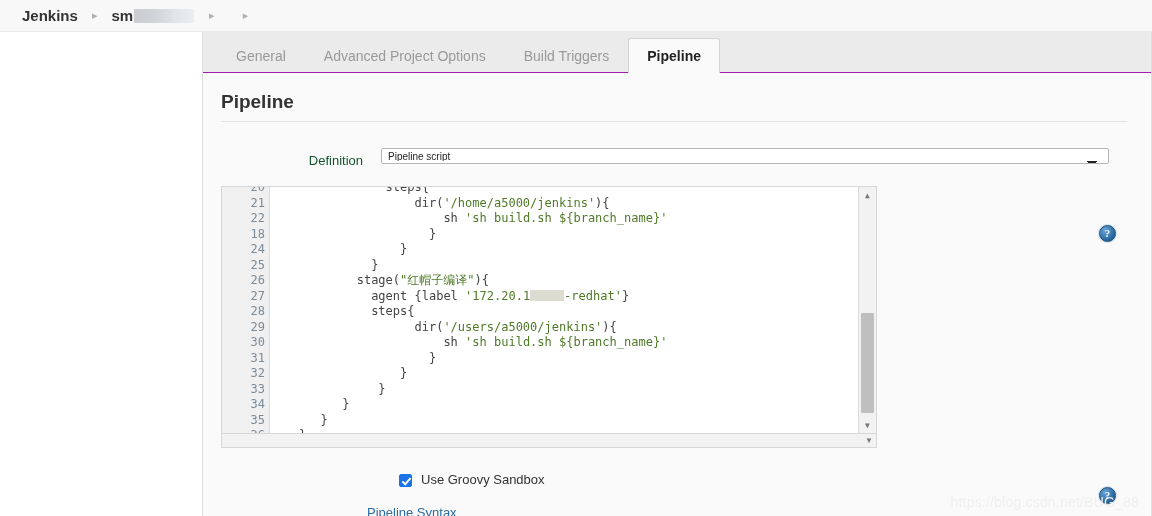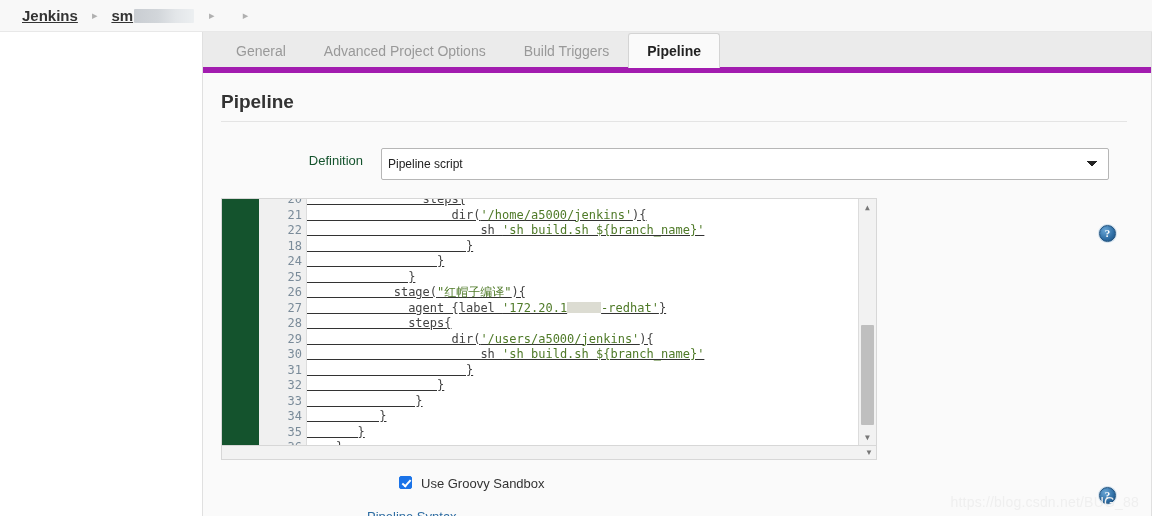--- a/index.html
+++ b/index.html
@@ -27,21 +27,20 @@
     padding-left: 22px;
     box-sizing: border-box;
   }
   .crumb {
     font-size: 15px;
     font-weight: bold;
     color: #333;
     white-space: nowrap;
     display: flex;
     align-items: center;
-    text-decoration: underline;
   }
   .crumb-sep {
     color: #b0b0b0;
     font-size: 11px;
     margin: 0 14px;
     line-height: 1;
   }
   .redact {
     display: inline-block;
     height: 14px;
@@ -65,21 +64,21 @@
     flex: 1;
     position: relative;
     background: #fafafa;
     border-right: 1px solid #e0e0e0;
   }
 
   
   .tab-bar {
     height: 41px;
     background: #ebebeb;
-    border-bottom: 6px solid #a21caf;
+    border-bottom: 1px solid #a21caf;
     display: flex;
     align-items: flex-end;
     padding-left: 14px;
     box-sizing: border-box;
   }
   .tab {
     padding: 9px 18px 9px 18px;
     font-size: 14px;
     color: #999;
     border: 1px solid transparent;
@@ -132,23 +131,23 @@
   .form-label.script-label {
     padding-top: 10px;
   }
   .form-field {
     flex: 1;
     min-width: 0;
   }
 
   select.definition-select {
     width: 728px;
-    height: 32px;
+    height: 16px;
     font-family: "Liberation Sans", sans-serif;
-    font-size: 12px;
+    font-size: 10px;
     color: #222;
     padding: 2px 6px;
     border: 1px solid #b6b6b6;
     background: #ffffff;
     border-radius: 2px;
     box-sizing: border-box;
     -webkit-appearance: none;
     appearance: none;
     background-image:
       linear-gradient(45deg, transparent 50%, #222 50%),
@@ -169,21 +168,20 @@
     position: relative;
     width: 656px;
     height: 248px;
     background: #14532d;
     border: 1px solid #d7d7d7;
     box-sizing: border-box;
     overflow: hidden;
     display: flex;
     font-family: "DejaVu Sans Mono", "Liberation Mono", monospace;
     font-size: 12px;
-    padding-left: 37px;
   }
   .gutter {
     width: 48px;
     background: #f0f0f0;
     border-right: 1px solid #dcdcdc;
     flex-shrink: 0;
     padding-top: 0;
     box-sizing: border-box;
   }
   .gutter-line {
@@ -202,21 +200,20 @@
     top: 0;
     color: #7a8b99;
     font-size: 8px;
     line-height: 15.5px;
   }
   .code-area {
     flex: 1;
     position: relative;
     overflow: hidden;
     background: #ffffff;
-    text-decoration: underline;
   }
   .code-line {
     height: 15.5px;
     line-height: 15.5px;
     white-space: pre;
     color: #444;
     font-size: 12px;
     position: relative;
   }
   .str { color: #4f7a28; }
@@ -302,23 +299,23 @@
   }
   .help-sandbox {
     position: absolute;
     left: 896px;
     top: 455px;
   }
 
   
   .checkbox-row {
     display: flex;
-    align-items: flex-start;
+    align-items: flex-end;
     margin-left: 178px;
-    margin-top: 16px;
+    margin-top: 24px;
   }
   .cb {
     width: 13px;
     height: 13px;
     background: #1a73e8;
     border: 1px solid #1a73e8;
     border-radius: 2px;
     position: relative;
     box-sizing: border-box;
     cursor: pointer;

